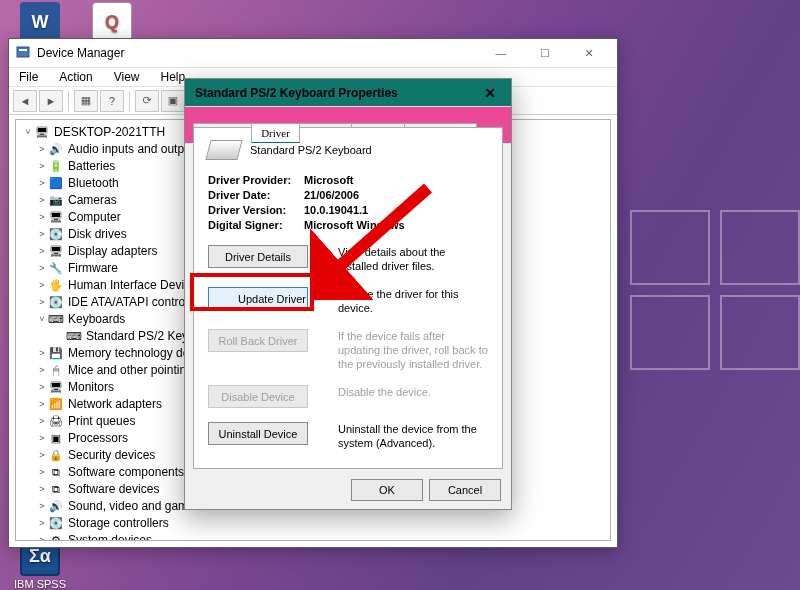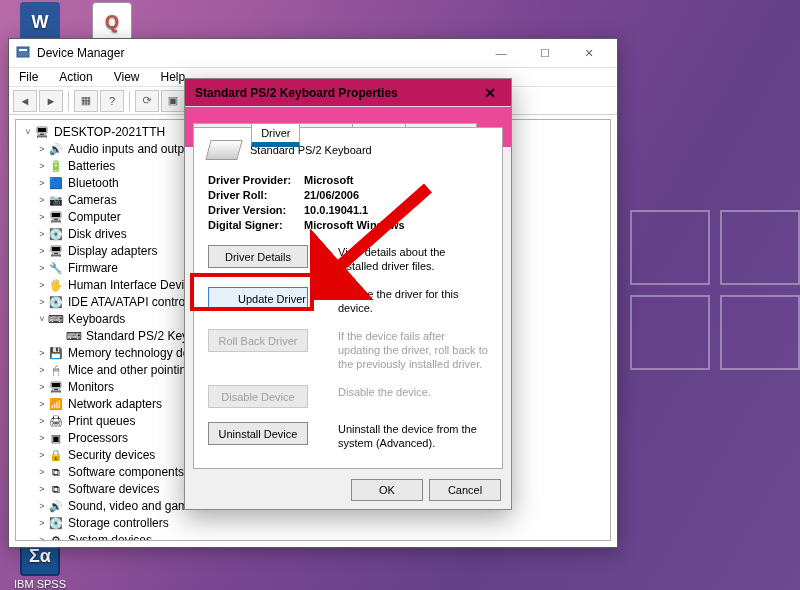--- a/index.html
+++ b/index.html
@@ -32,26 +32,26 @@
 .tsep { width:1px; height:20px; background:#ccc; margin:0 3px; }
 .dm-body { position:absolute; left:6px; right:6px; top:80px; bottom:6px; border:1px solid #b0b0b0; overflow:hidden; background:#fff; }
 .tree { font-size:12px; padding:4px 0 4px 6px; line-height:17px; color:#000; white-space:nowrap; }
 .node { display:flex; align-items:center; height:17px; }
 .tw { width:12px; text-align:center; color:#555; font-size:9px; }
 .ni { width:16px; height:14px; display:inline-flex; align-items:center; justify-content:center; font-size:11px; margin-right:4px; }
 .ind1 { padding-left:14px; } .ind2 { padding-left:32px; }
 
 
 .prop { position:absolute; left:184px; top:78px; width:328px; height:432px; background:#f0f0f0; border:1px solid #888; box-shadow:0 8px 26px rgba(0,0,0,.35); }
-.prop-title { height:28px; display:flex; align-items:center; padding:0 10px; font-size:12px; font-weight:600; background:#be185d; border-bottom:1px solid #ddd; }
+.prop-title { height:28px; display:flex; align-items:center; padding:0 10px; font-size:12px; font-weight:600; background:#0f766e; border-bottom:1px solid #ddd; }
 .prop-title .spacer { flex:1; }
 .xbtn { width:22px; height:22px; font-size:14px; display:flex; align-items:center; justify-content:center; }
 .tabs { display:flex; padding:16px 8px 0; font-size:11px; background:#ec4899; }
 .tab { padding:3px 9px; border:1px solid #aaa; border-bottom:none; background:#f0f0f0; margin-right:-1px; position:relative; }
-.tab.active { background:#fff; z-index:2; border-bottom:5px solid #0369a1; }
+.tab.active { background:#fff; z-index:2; border-bottom:1px solid #0369a1;font-family:Liberation Serif, serif; }
 .tabpane { position:absolute; left:8px; right:8px; top:48px; bottom:40px; background:#fff; border:1px solid #aaa; padding:12px 14px; font-size:11px; }
 .kbname { display:flex; align-items:center; gap:10px; margin-bottom:14px; }
 .kbic { width:32px; height:20px; transform:skewX(-15deg); background:linear-gradient(#fff,#ccc); border:1px solid #999; }
 .inforow { display:flex; margin:3px 0;font-weight:bold; }
 .inforow .lbl { width:96px; }
 .action { display:flex; align-items:flex-start; gap:30px; margin-top:14px; }
 .abtn { width:100px; height:23px; font-size:11px; border:1px solid #888; background:#e9e9e9; display:flex; align-items:center; justify-content:center; }
 .abtn.disabled { color:#a0a0a0; border-color:#c8c8c8; }
 .abtn.highlight { border:1px solid #3a7bd5; background:#e5f1fb;padding-left:28px; }
 .adesc { flex:1; line-height:14px; }
@@ -162,21 +162,21 @@
     <div class="kbname">
       <div class="kbic"></div>
       <span>Standard PS/2 Keyboard</span>
     </div>
     <div id="inforows">
         <div class="inforow">
           <span class="lbl">Driver Provider:</span>
           <span>Microsoft</span>
         </div>
         <div class="inforow">
-          <span class="lbl">Driver Roll:</span>
+          <span class="lbl">Driver Date:</span>
           <span>21/06/2006</span>
         </div>
         <div class="inforow">
           <span class="lbl">Driver Version:</span>
           <span>10.0.19041.1</span>
         </div>
         <div class="inforow">
           <span class="lbl">Digital Signer:</span>
           <span>Microsoft Windows</span>
         </div>

